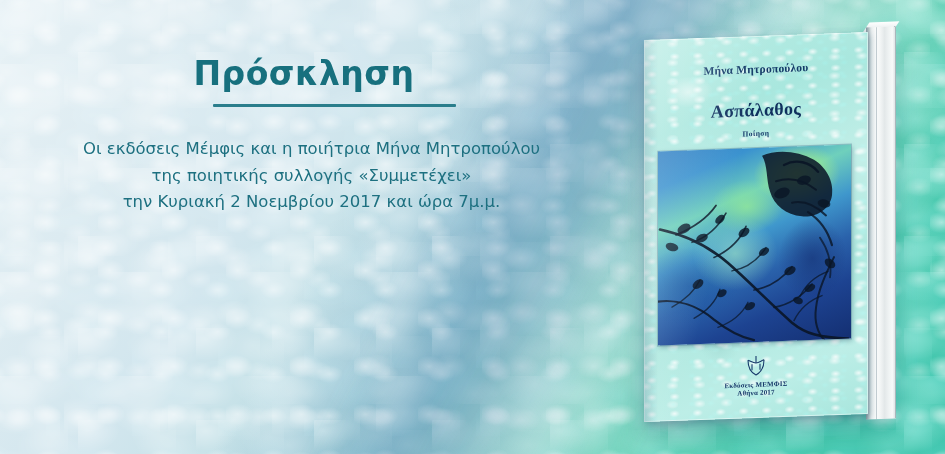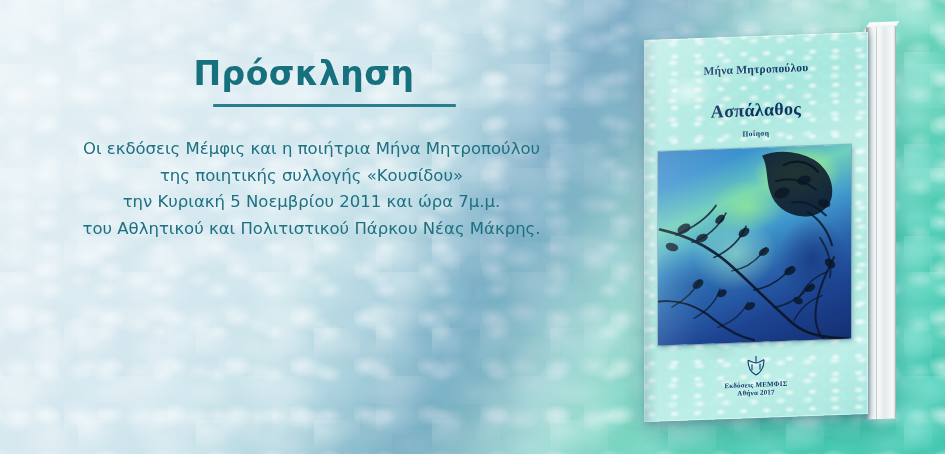--- a/index.html
+++ b/index.html
@@ -245,23 +245,22 @@
   <div class="bg-streak"></div>
   <div class="bg-streak2"></div>
 
   <div class="invite">
 
     <div class="invite-title">Πρόσκληση</div>
     <div class="title-rule"></div>
 
     <div class="para para-main">
       <div class="line">Οι εκδόσεις Μέμφις και η ποιήτρια Μήνα Μητροπούλου</div>
-      <div class="line">της ποιητικής συλλογής «Κουσίδου»</div>
-      <div class="line">την Κυριακή 5 Νοεμβρίου 2011 και ώρα 7μ.μ.</div>
-      <div class="line">του Αθλητικού και Πολιτιστικού Πάρκου Νέας Μάκρης.</div>
+      <div class="line">της ποιητικής συλλογής «Συμμετέχει»</div>
+      <div class="line">την Κυριακή 2 Νοεμβρίου 2017 και ώρα 7μ.μ.</div>
     </div>
 
   </div>
 
   <div class="book">
 
     <div class="book-shadow"></div>
     <div class="page-top"></div>
     <div class="page-block"></div>
 

